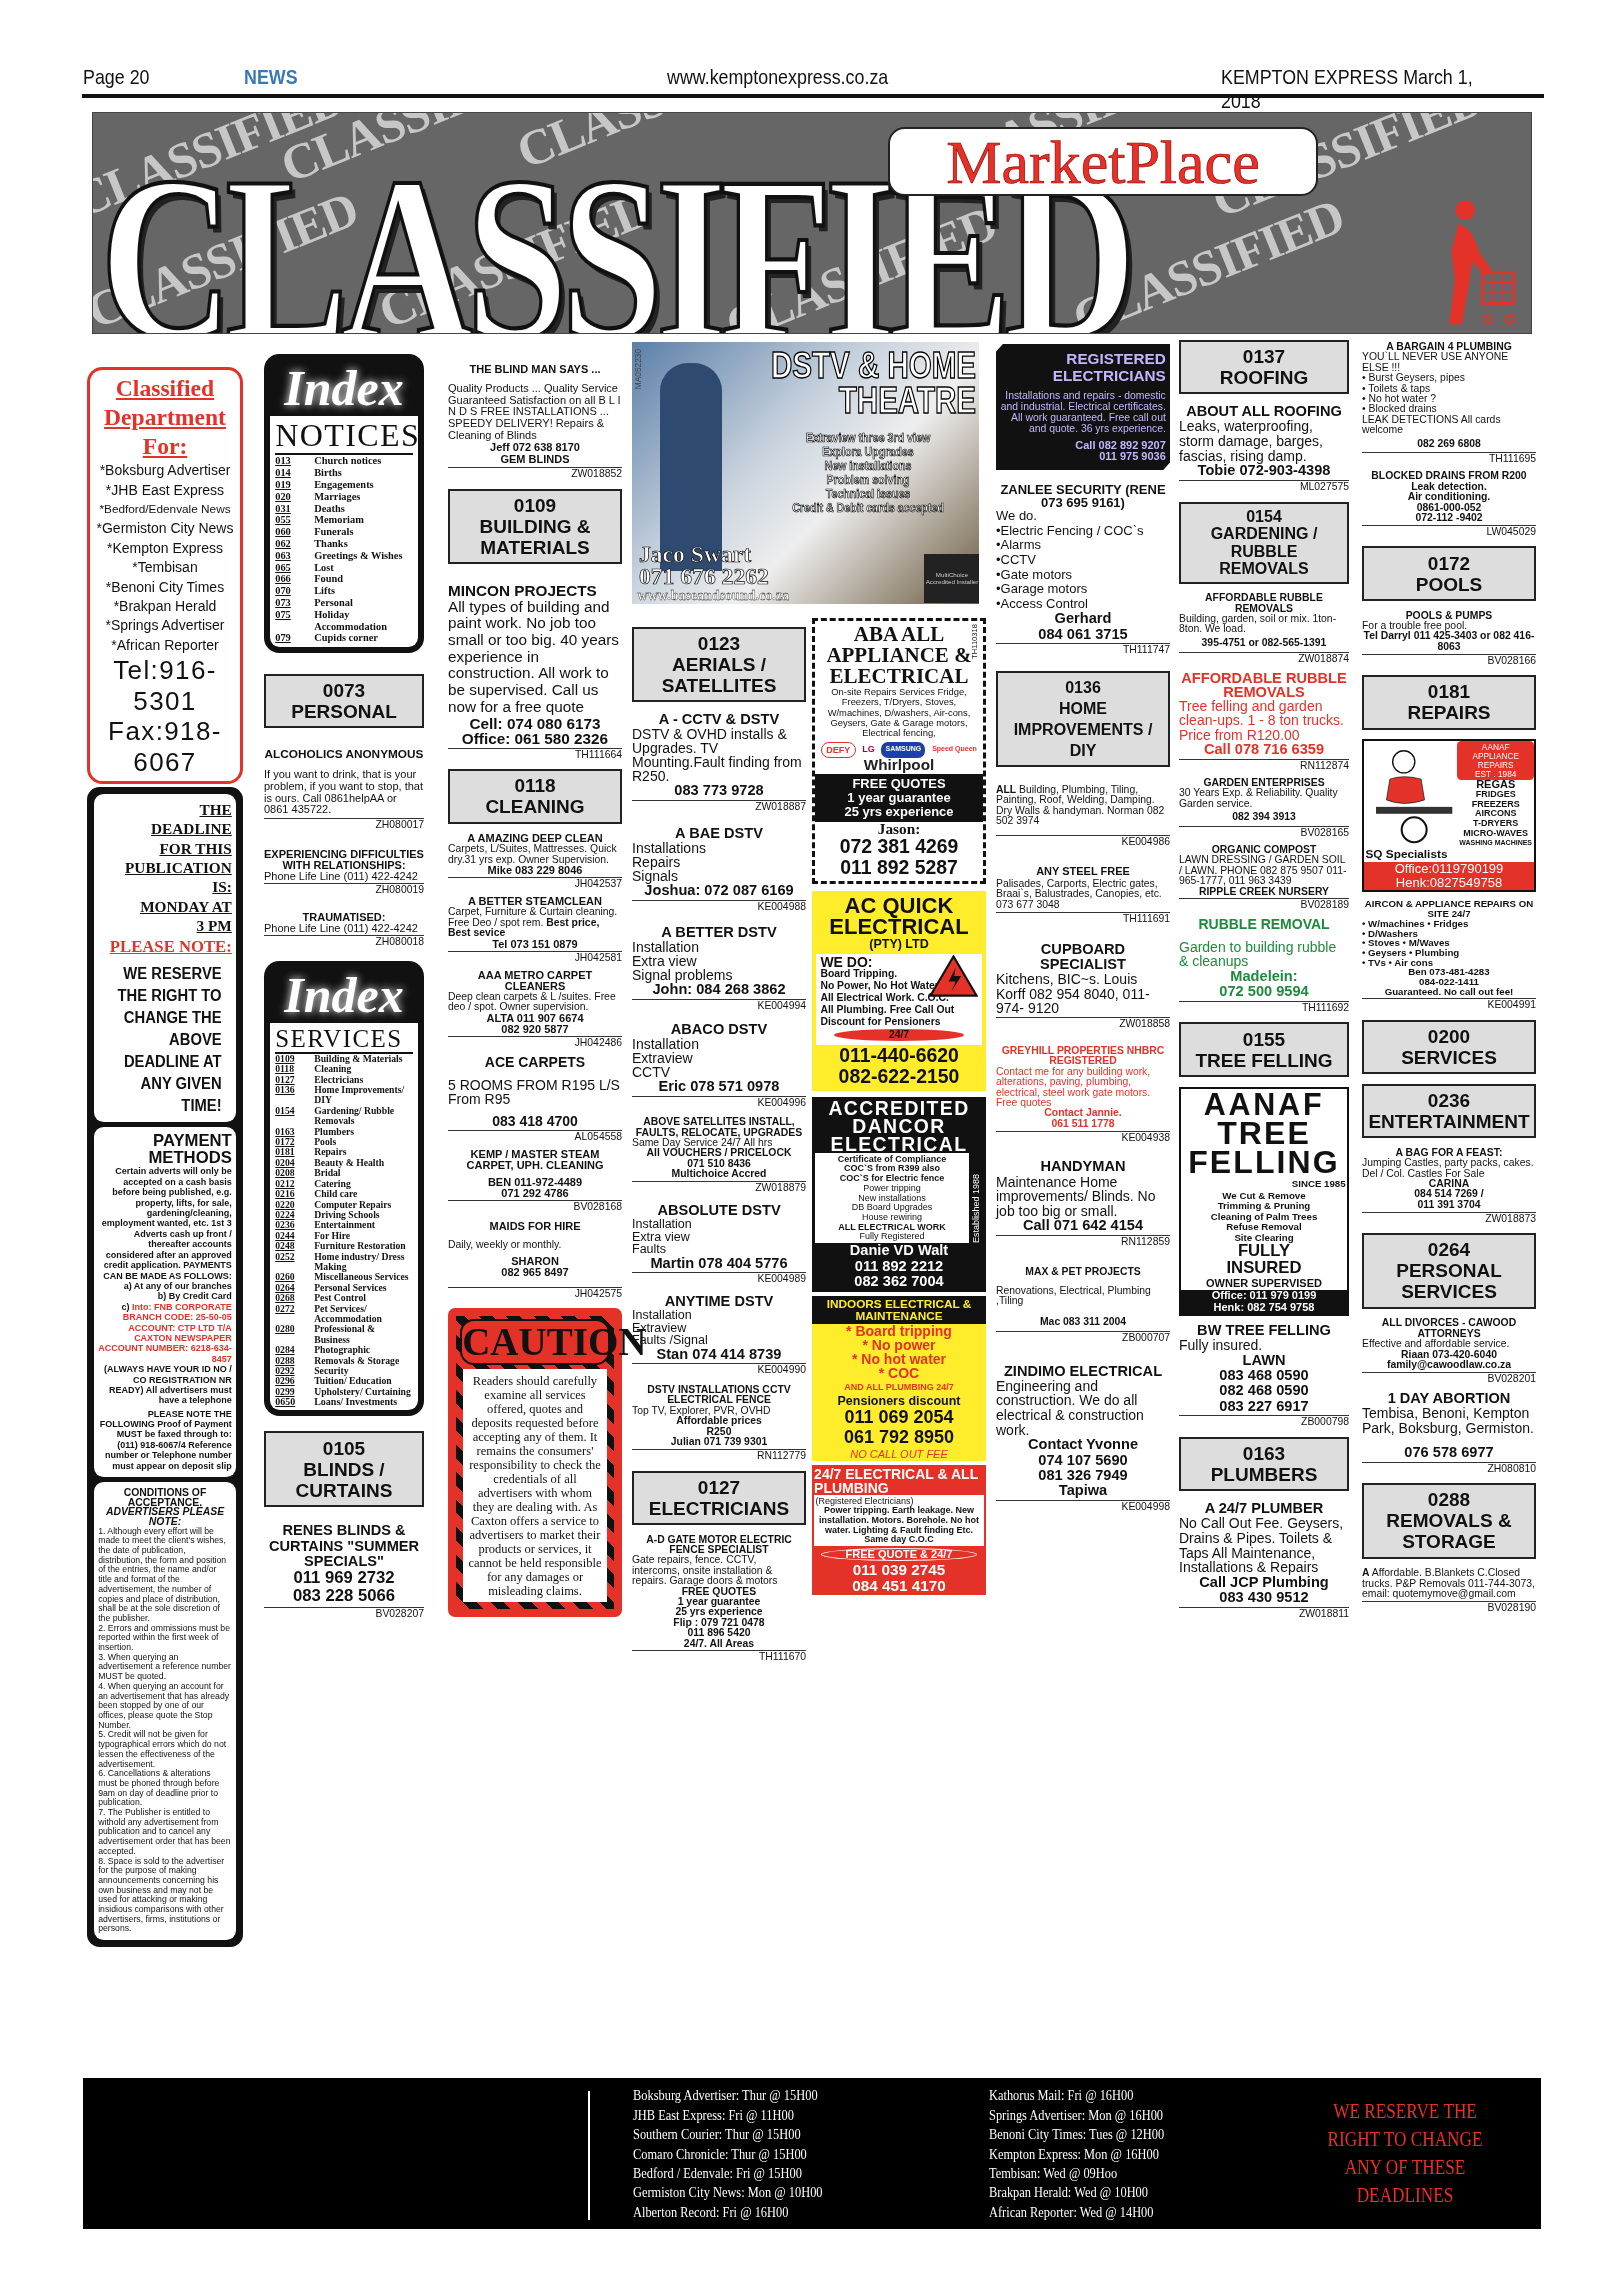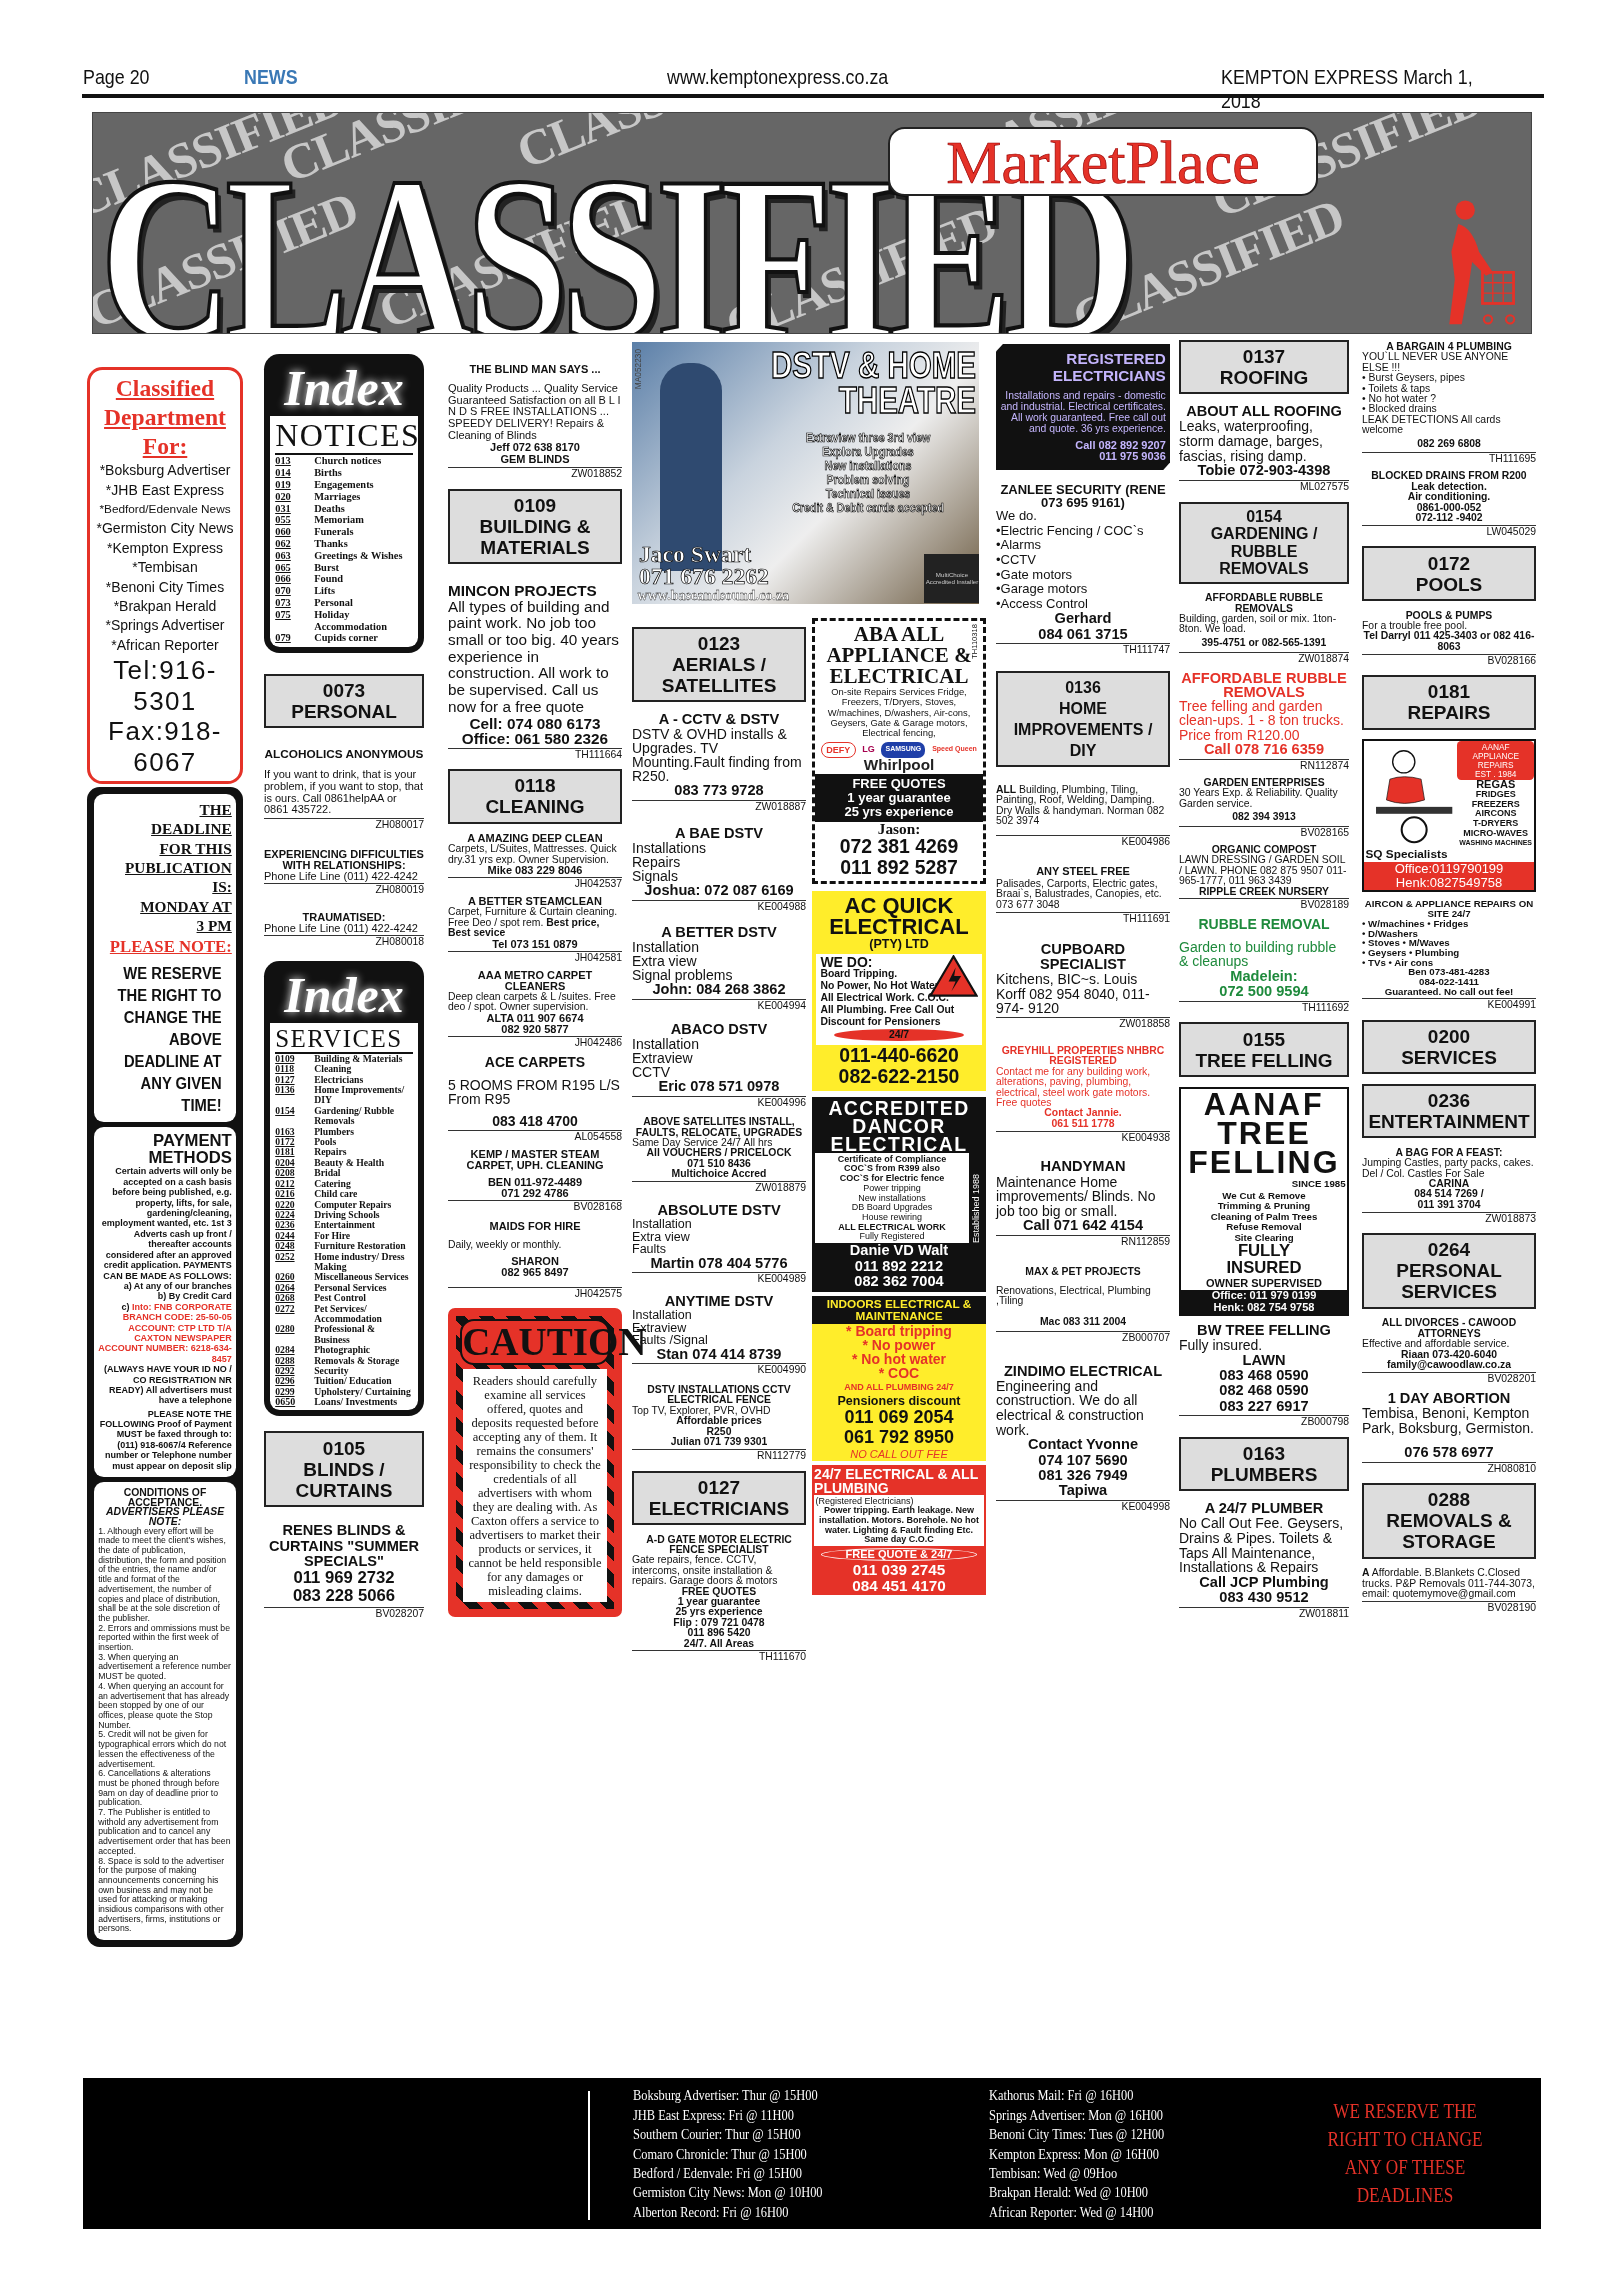--- a/index.html
+++ b/index.html
@@ -169,21 +169,21 @@
       <div class="it">
           <span class="n">062</span>
           <span>Thanks</span>
         </div>
       <div class="it">
           <span class="n">063</span>
           <span>Greetings &amp; Wishes</span>
         </div>
       <div class="it">
           <span class="n">065</span>
-          <span>Burst</span>
+          <span>Lost</span>
         </div>
       <div class="it">
           <span class="n">066</span>
           <span>Found</span>
         </div>
       <div class="it">
           <span class="n">070</span>
           <span>Lifts</span>
         </div>
       <div class="it">

